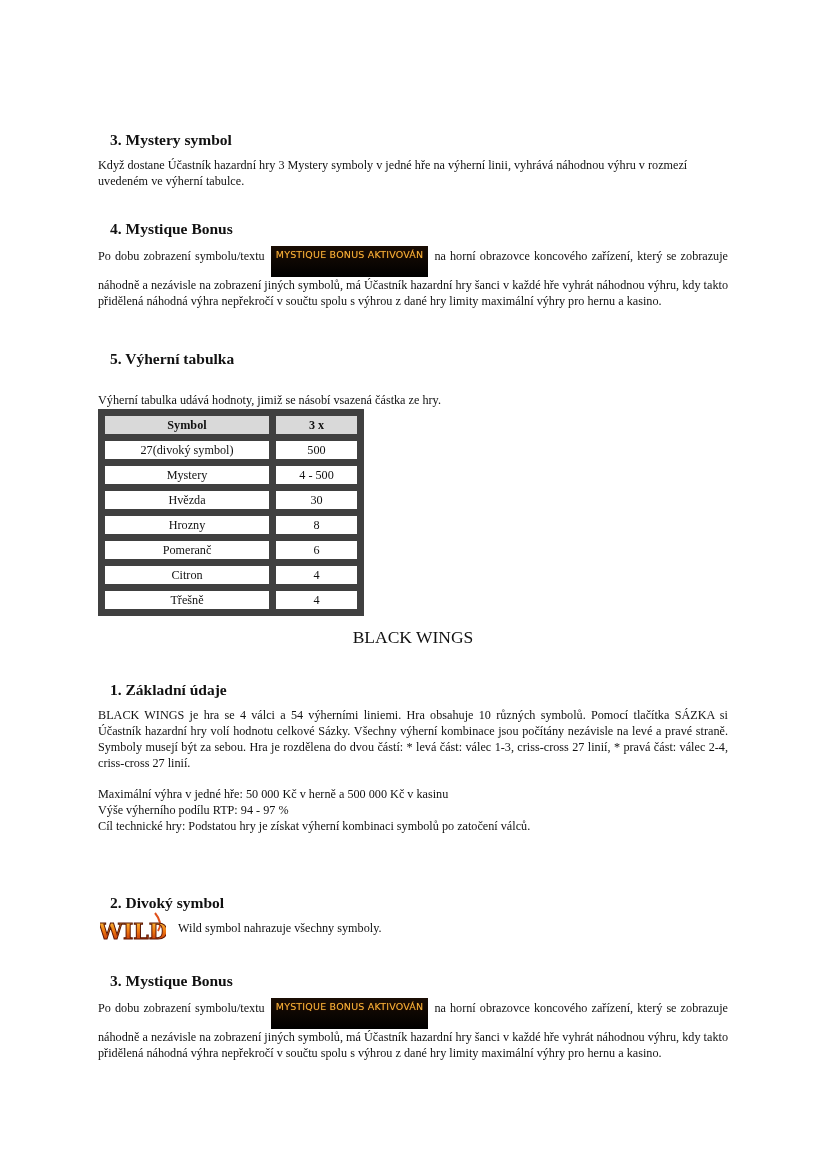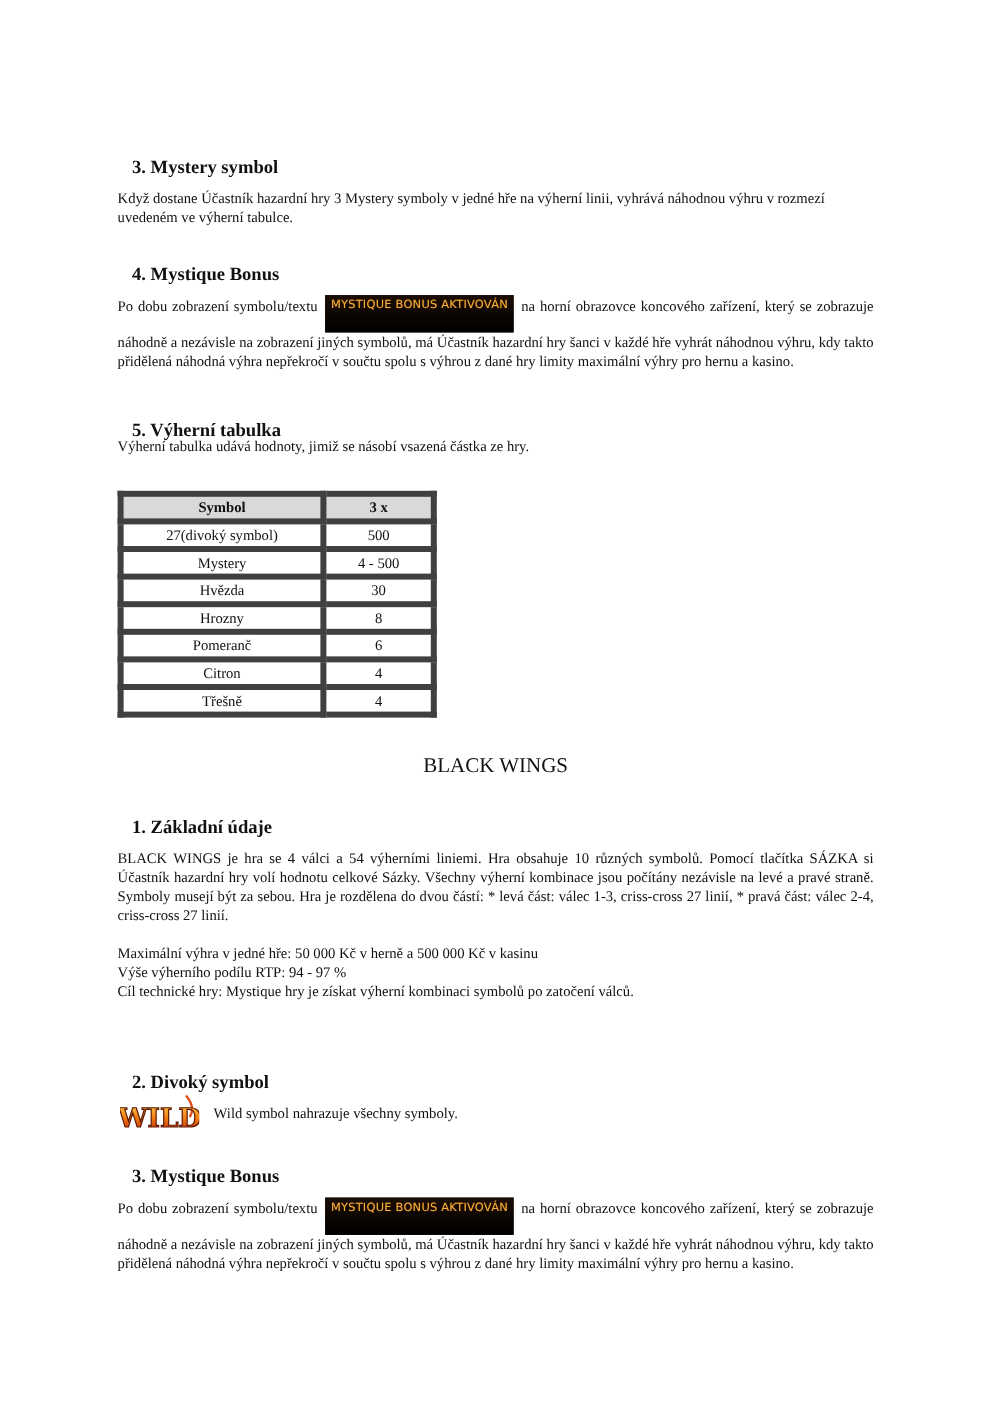--- a/index.html
+++ b/index.html
@@ -9,21 +9,21 @@
     h2 { font-size: 15.5px; font-weight: bold; margin: 12px; position: absolute; left: 0; }
     p { font-size: 12.2px; line-height: 16px; margin: 0; position: absolute; left: 0; width: 630px; }
     .just { text-align: justify; text-align-last: left; }
     .badge { display: inline-block; background: #0d0702; color: #f2b23a;
              font-family: "DejaVu Sans", sans-serif; font-weight: normal; font-size: 9.5px;
              letter-spacing: 0.2px; padding: 2px 5px 16px 5px; line-height: 13px;
              vertical-align: 2px; margin: 0 2px;
              text-shadow: 0 0 1px #8a3b00; background-image: linear-gradient(#1a0d04,#000); }
     table.pay { position: absolute; left: 0; top: 409px; border-collapse: collapse; width: 266px;
                 font-size: 12.2px; }
-    table.pay th, table.pay td { border: 5px solid #404040; text-align: center; padding: 0; height: 18px;
+    table.pay th, table.pay td { border: 7px solid #404040; text-align: center; padding: 0; height: 18px;
                 line-height: 17px; }
     table.pay th { background: #d9d9d9; font-weight: bold; }
     table.pay td.c1, table.pay th.c1 { width: 164px; }
     .center-title { position: absolute; left: 0; width: 630px; text-align: center; font-size: 17.5px;
                     font-weight: normal; }
     .wild { position: absolute; left: 2px; top: 911px; width: 66px; height: 34px; }
     .wild-text { position: absolute; left: 80px; top: 921px; font-size: 12.2px; }
     .list p { position: static; }
   </style>
 </head>
@@ -31,21 +31,21 @@
 
 <div class="page">
 
   <h2 style="top:119px">3. Mystery symbol</h2>
   <p style="top:157px">Když dostane Účastník hazardní hry 3 Mystery symboly v jedné hře na výherní linii, vyhrává náhodnou výhru v rozmezí uvedeném ve výherní tabulce.</p>
 
   <h2 style="top:208px">4. Mystique Bonus</h2>
   <p class="just" style="top:246px"><span>Po dobu zobrazení symbolu/textu</span> <span class="badge">MYSTIQUE BONUS AKTIVOVÁN</span> <span>na horní obrazovce koncového zařízení, který se zobrazuje náhodně a nezávisle na zobrazení jiných symbolů, má Účastník hazardní hry šanci v každé hře vyhrát náhodnou výhru, kdy takto přidělená náhodná výhra nepřekročí v součtu spolu s výhrou z dané hry limity maximální výhry pro hernu a kasino.</span></p>
 
   <h2 style="top:338px">5. Výherní tabulka</h2>
-  <p style="top:364px">Výherní tabulka udává hodnoty, jimiž se násobí vsazená částka ze hry.</p>
+  <p style="top:392px">Výherní tabulka udává hodnoty, jimiž se násobí vsazená částka ze hry.</p>
 
   <table class="pay">
     <thead>
       <tr>
         <th class="c1">Symbol</th>
         <th>3 x</th>
       </tr>
     </thead>
     <tbody id="pay-body">
         <tr>
@@ -80,21 +80,21 @@
   </table>
 
   <div class="center-title" style="top:627px">BLACK WINGS</div>
 
   <h2 style="top:669px">1. Základní údaje</h2>
   <p class="just" style="top:707px">BLACK WINGS je hra se 4 válci a 54 výherními liniemi. Hra obsahuje 10 různých symbolů. Pomocí tlačítka SÁZKA si Účastník hazardní hry volí hodnotu celkové Sázky. Všechny výherní kombinace jsou počítány nezávisle na levé a pravé straně. Symboly musejí být za sebou. Hra je rozdělena do dvou částí: * levá část: válec 1-3, criss-cross 27 linií, * pravá část: válec 2-4, criss-cross 27 linií.</p>
 
   <div class="list" style="position:absolute; left:0; top:786px; font-size:12.2px; line-height:16px;">
     <p>Maximální výhra v jedné hře: 50 000 Kč v herně a 500 000 Kč v kasinu</p>
     <p>Výše výherního podílu RTP: 94 - 97 %</p>
-    <p>Cíl technické hry: Mystique hry je získat výherní kombinaci symbolů po zatočení válců.</p>
+    <p>Cíl technické hry: Podstatou hry je získat výherní kombinaci symbolů po zatočení válců.</p>
   </div>
 
   <h2 style="top:882px">2. Divoký symbol</h2>
   <svg class="wild" viewBox="0 0 66 34">
     <defs>
       <linearGradient id="wg" x1="0" y1="0" x2="0" y2="1">
         <stop offset="0" stop-color="#ffd24a"></stop>
         <stop offset="0.5" stop-color="#f07a12"></stop>
         <stop offset="1" stop-color="#b81e06"></stop>
       </linearGradient>

